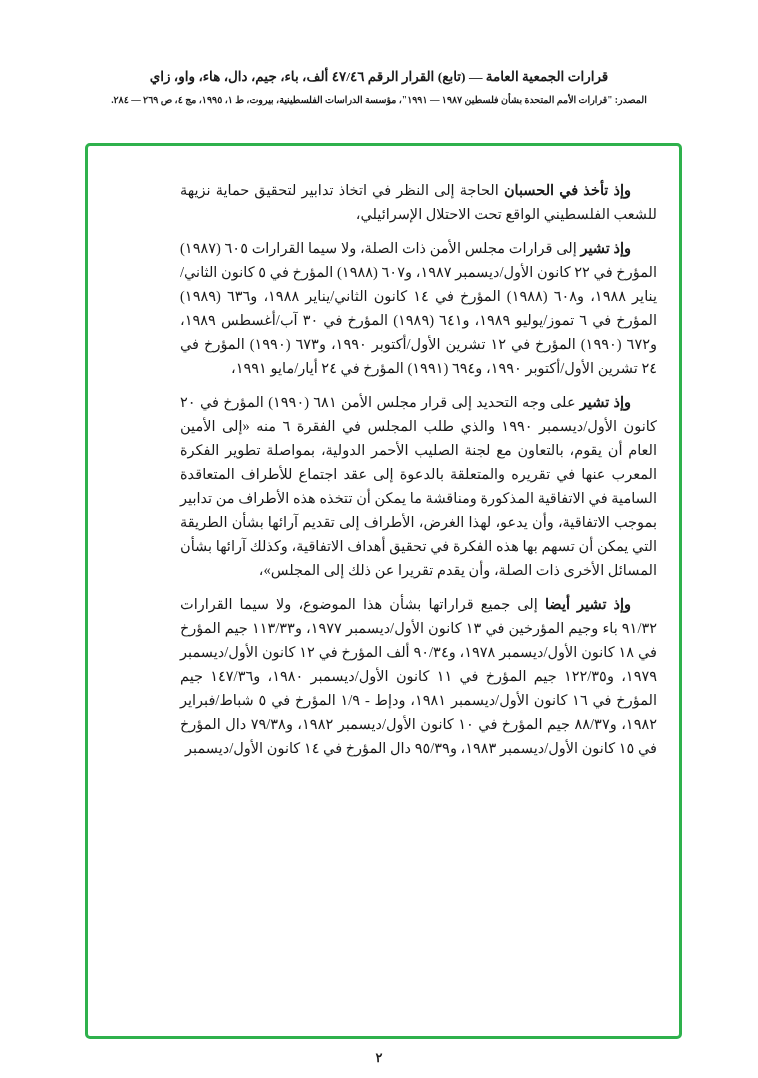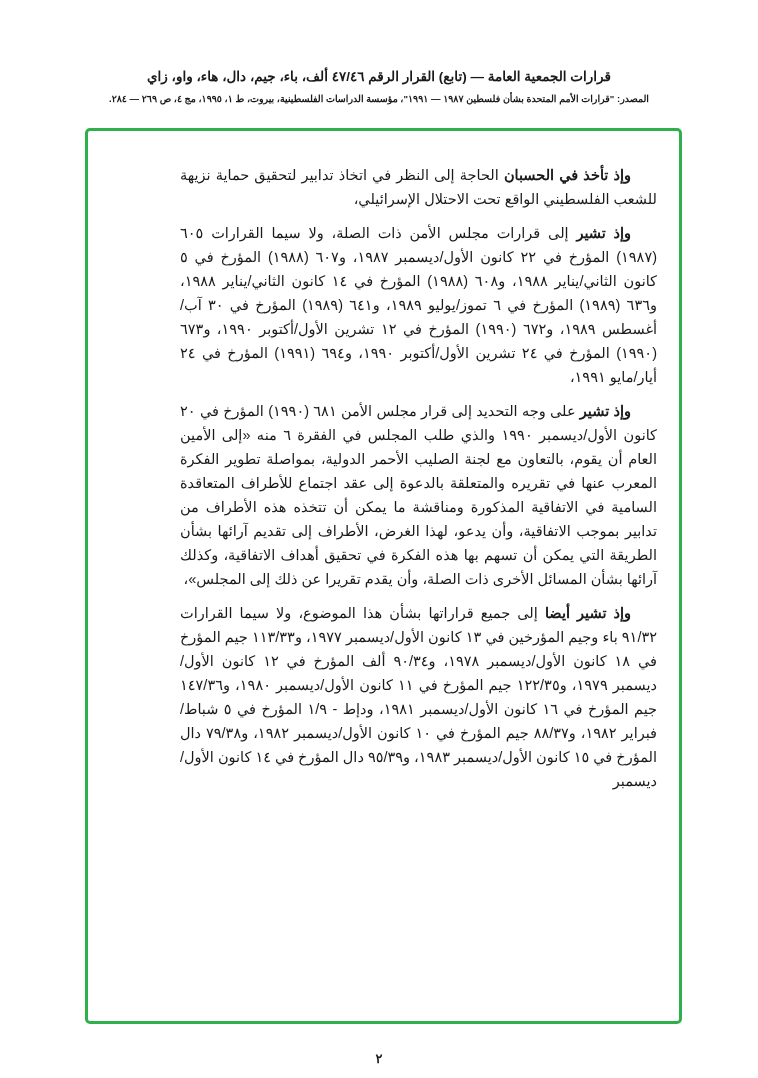--- a/index.html
+++ b/index.html
@@ -4,21 +4,21 @@
 <style>
   * { box-sizing: border-box; }
   html, body { margin: 0; padding: 0; background: #ffffff; }
   .page {
     position: relative;
     width: 758px;
     height: 1078px;
     margin: 0 auto;
     background: #ffffff;
     direction: rtl;
-    font-family: Liberation Sans, sans-serif;
+    font-family: Liberation Serif, serif;
     color: #1a1a1a;
     overflow: hidden;
   }
   .header {
     position: absolute;
     top: 68px;
     right: 30px;
     left: 30px;
     text-align: center;
   }
@@ -28,21 +28,21 @@
     white-space: nowrap;
   }
   .doc-source {
     margin-top: 9px;
     font-size: 9.5px;
     font-weight: 700;
     white-space: nowrap;
   }
   .frame {
     position: absolute;
-    top: 128px;
+    top: 143px;
     right: 76px;
     width: 597px;
     height: 896px;
     border: 3px solid #2eb14c;
     border-radius: 5px;
     padding: 32px 22px 8px 92px;
     overflow: hidden;
   }
   .para {
     margin: 0 0 10px 0;

